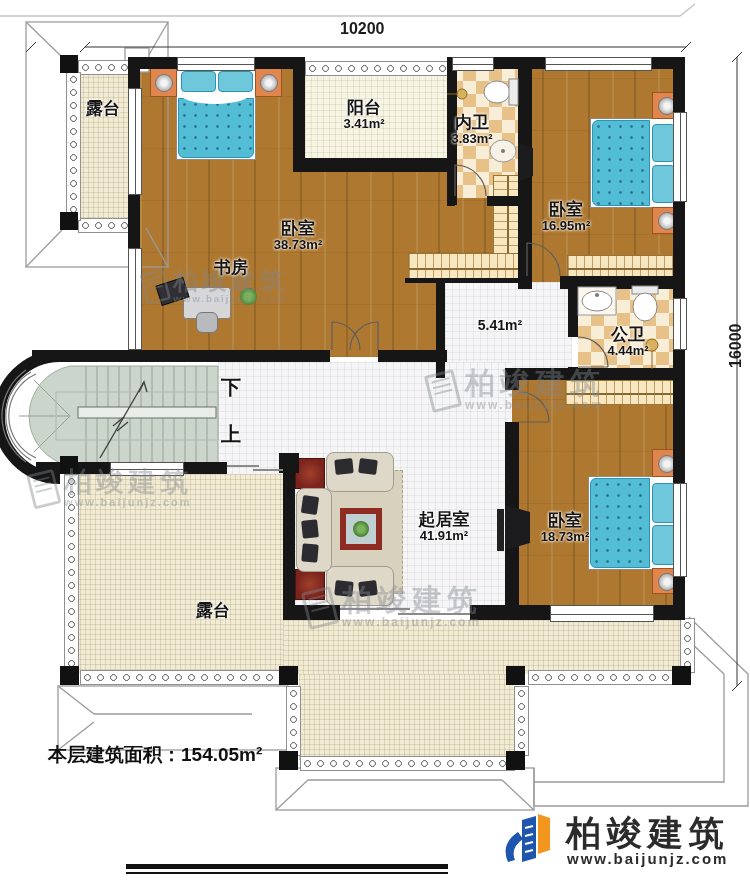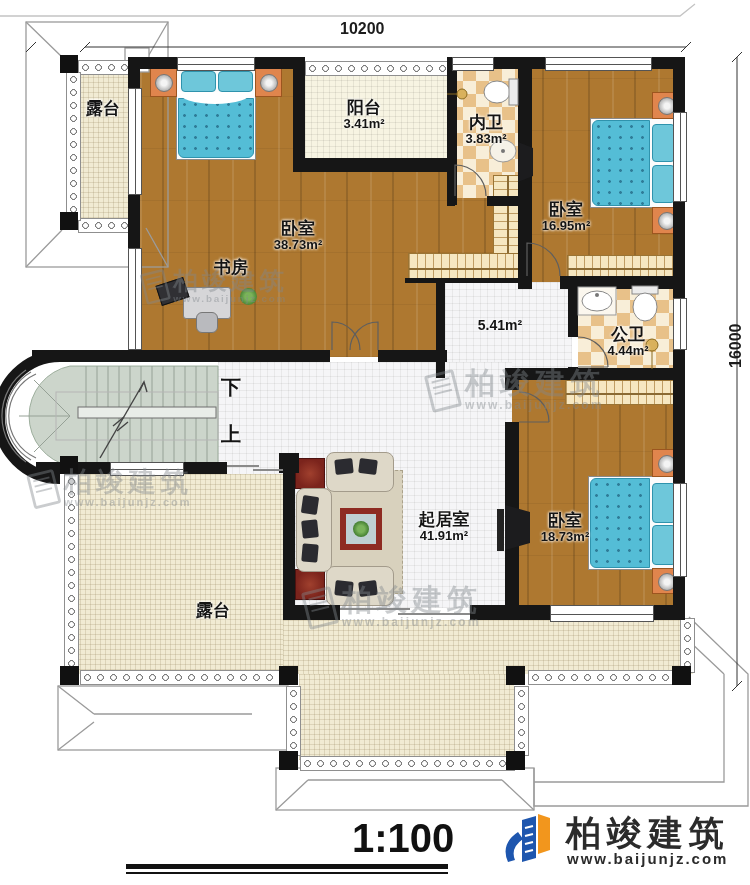--- a/index.html
+++ b/index.html
@@ -330,21 +330,21 @@
     <span class="nm">卧室</span>
       <span class="ar">38.73m²</span>
     </div>
   <div class="lbl" style="left:231px;top:258px;">
       <span class="nm">书房</span>
     </div>
   <div class="lbl" style="left:364px;top:98px;">
     <span class="nm">阳台</span>
       <span class="ar">3.41m²</span>
     </div>
-  <div class="lbl" style="left:486px;top:113px;">
+  <div class="lbl" style="left:472px;top:113px;">
     <span class="nm">内卫</span>
       <span class="ar">3.83m²</span>
     </div>
   <div class="lbl" style="left:566px;top:200px;">
     <span class="nm">卧室</span>
       <span class="ar">16.95m²</span>
     </div>
   <div class="lbl" style="left:628px;top:325px;">
     <span class="nm">公卫</span>
       <span class="ar">4.44m²</span>
@@ -367,22 +367,22 @@
       <span class="nm" style="font-size:20px;">下</span>
     </div>
   <div class="lbl" style="left:231px;top:423px;">
       <span class="nm" style="font-size:20px;">上</span>
     </div>
 
   <div class="dimtext" style="left:340px;top:20px;">10200</div>
   <div class="dimtext" style="left:727px;top:368px;transform:rotate(-90deg);transform-origin:left top;">16000</div>
 
   <div class="notes" style="left:48px;top:740px;">
-  </div>
-  <div class="title" style="left:352px;top:816px;font-size:40px;">1:100</div>
+    <div>本层建筑面积：154.05m²</div>
+  </div>
   <div class="abs" style="left:126px;top:864px;width:322px;height:5px;background:#111;z-index:60;"></div>
   <div class="abs" style="left:126px;top:872px;width:322px;height:2px;background:#111;z-index:60;"></div>
 
   <svg class="abs" style="left:498px;top:806px;z-index:60;" width="66" height="66" viewBox="0 0 66 66">
     <path d="M10,56 Q2,38 20,26 L25,33 Q12,42 17,54 Z" fill="#1e56ae"></path>
     <polygon points="24,14 38,10 38,52 24,56" fill="#1e56ae"></polygon>
     <polygon points="40,8 52,12 52,44 40,48" fill="#f2961d"></polygon>
     <g stroke="#ffffff" stroke-width="2">
         <path d="M27,22 L35,20 M27,30 L35,28 M27,38 L35,36 M27,46 L35,44"></path>
       </g>

